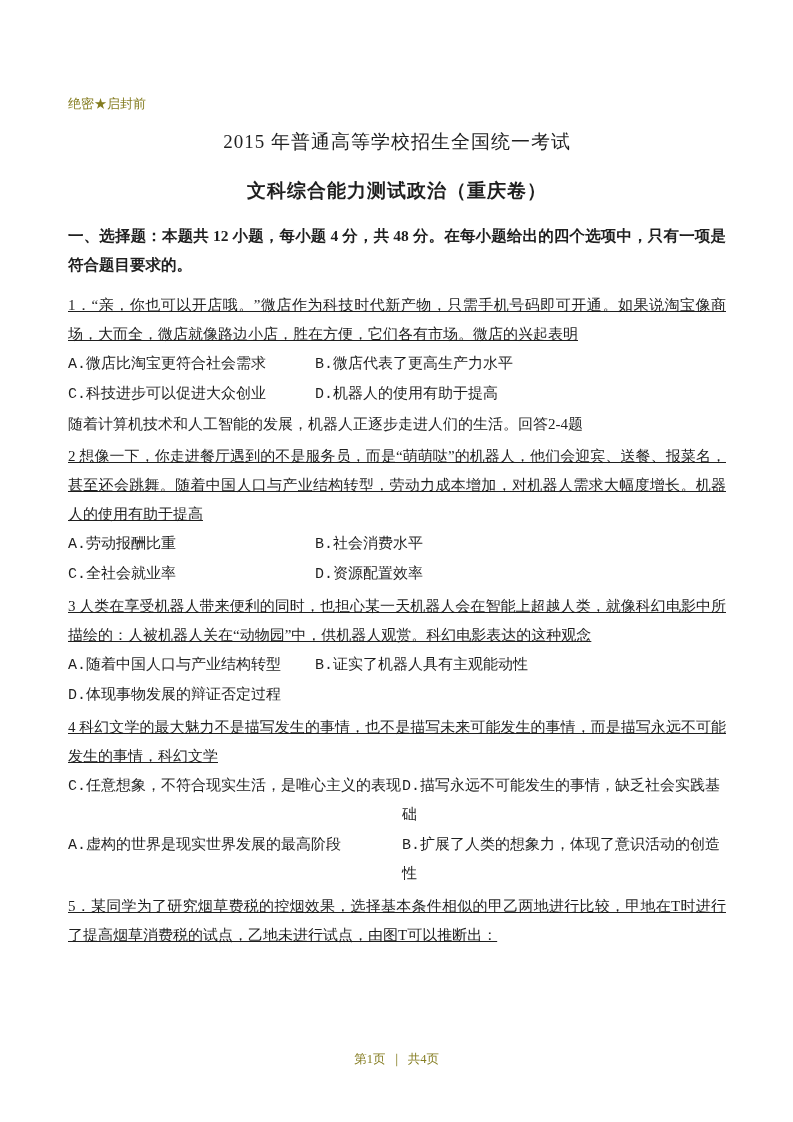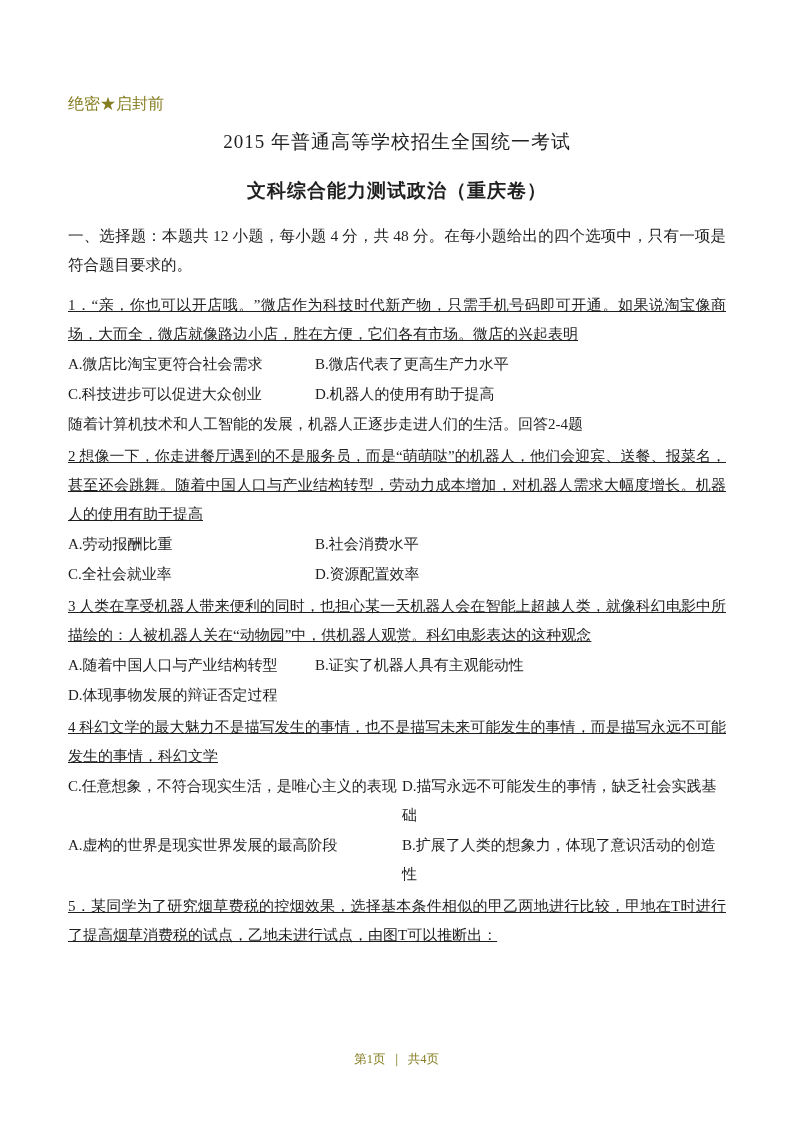--- a/index.html
+++ b/index.html
@@ -11,41 +11,41 @@
     color: #1f1f1f;
   }
   .page {
     position: relative;
     width: 793px; height: 1122px;
     background: #ffffff;
     padding: 95px 67px 0 68px;
     overflow: hidden;
   }
   .classification {
-    font-size: 16px;
+    font-size: 13px;
     line-height: 18px;
     color: var(--accent, #847C20);
   }
   .doc-title {
     margin: 16px 0 0;
     text-align: center;
     font-size: 19px;
     font-weight: normal;
     letter-spacing: 1px;
   }
   .doc-subtitle {
     margin: 23px 0 0;
     text-align: center;
     font-size: 19px;
     font-weight: bold;
     letter-spacing: 1px;
   }
   .section-header {
     margin: 17px 0 12px;
-    font-weight: normal;
+    font-weight: bold;
     font-size: 15.5px;
     line-height: 29px;
     text-align: justify;
   }
   .stem {
     margin: 3px 0 0;
     font-size: 15px;
     line-height: 29px;
     text-align: justify;
     text-justify: inter-character;
@@ -54,20 +54,21 @@
   .note {
     margin: 0;
     font-size: 15px;
     line-height: 29px;
   }
   .opt-row {
     display: flex;
     font-size: 15px;
     line-height: 29px;
     margin: 1px 0;
+    font-family: Liberation Mono, monospace;
   }
   .opt-row .col1 { flex: 0 0 auto; width: 247px; }
   .opt-row.wide .col1 { width: 334px; }
   .opt-row .col2 { flex: 1 1 auto; }
   .footer {
     position: absolute;
     left: 0; right: 0; bottom: 54px;
     text-align: center;
     font-size: 12.5px;
     color: var(--accent, #847C20);

